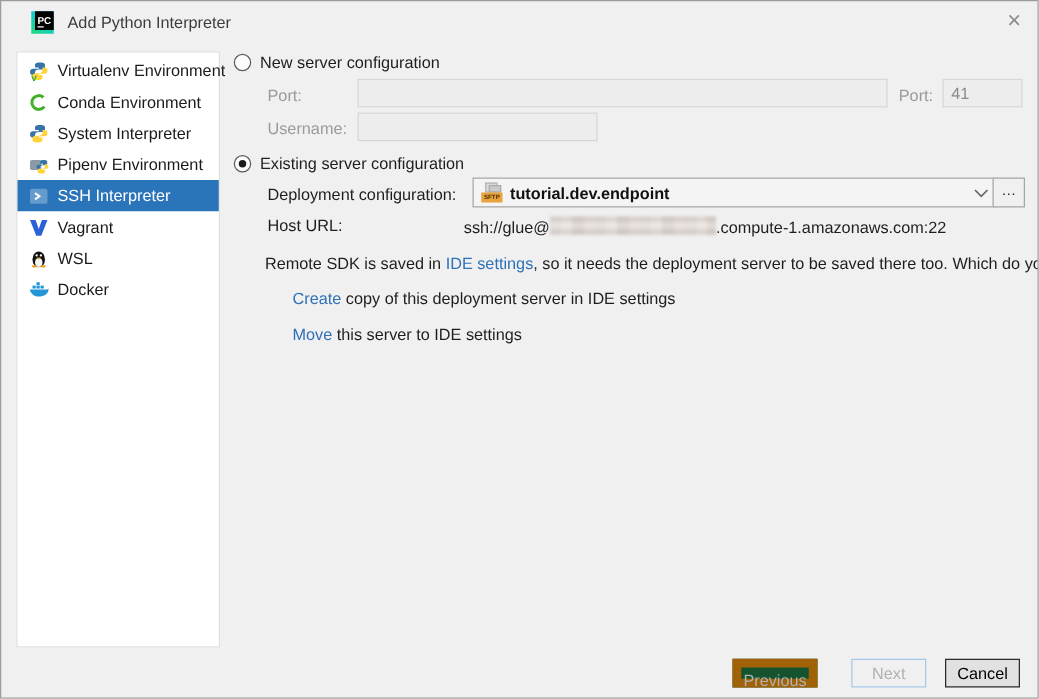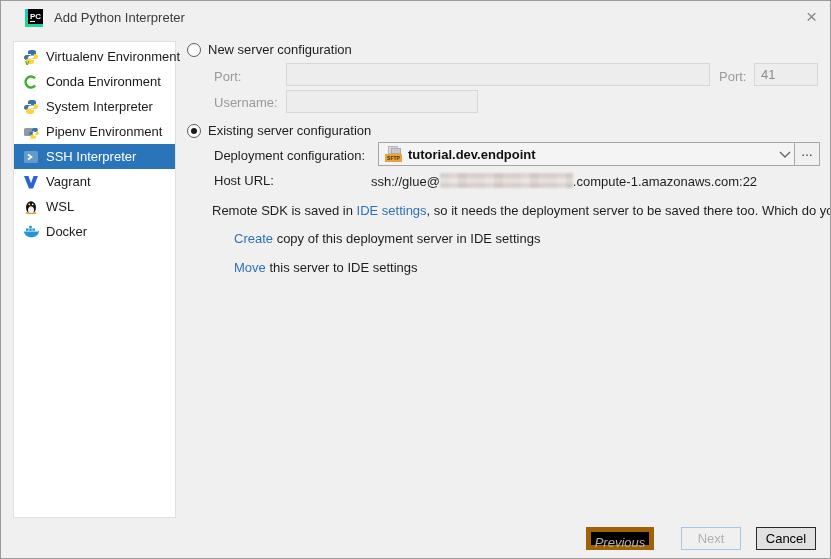--- a/index.html
+++ b/index.html
@@ -56,21 +56,21 @@
   .link { color:#2e71b8; cursor:pointer; }
   .note { position:absolute; font-size:13px; color:#1e1e1e; white-space:nowrap; }
   .redact { display:inline-block; width:133px; height:15px; vertical-align:-2px;
     background:
       repeating-linear-gradient(0deg, rgba(210,200,196,.55) 0 5px, rgba(236,232,228,.55) 5px 10px),
       repeating-linear-gradient(90deg, #dbd7d3 0 9px, #e8e4e0 9px 18px, #cfc9c5 18px 27px, #e3d9d5 27px 36px);
     filter:blur(1.1px); border-radius:1px; }
   
   .btn { position:absolute; height:23px; font-size:13px; text-align:center;
     line-height:21px; }
-  .btn-prev { background:#000000; border:5px solid #a16207; color:#b1b1b1;font-style:italic; }
+  .btn-prev { background:#14532d; border:7px solid #a16207; color:#b1b1b1; }
   .btn-next { background:#f0f0f0; border:1px solid #a5c8e8; color:#b1b1b1; }
   .btn-cancel { background:#e1e1e1; border:1px solid #2b2b2b; color:#000; }
 </style>
 </head>
 <body>
 
 <div class="dialog">
 
   <div class="titlebar">
     <div class="pc-logo">

